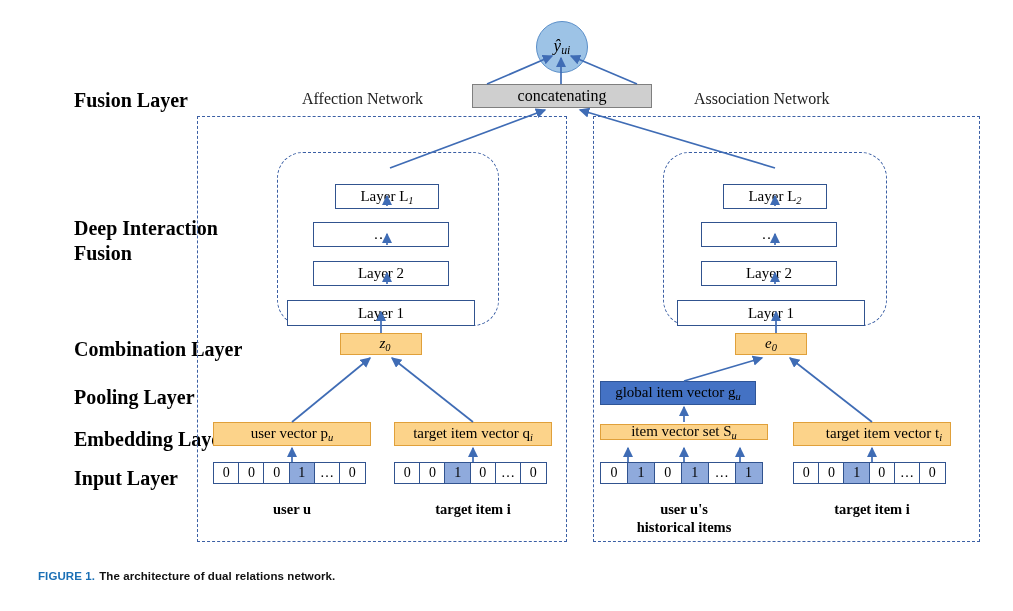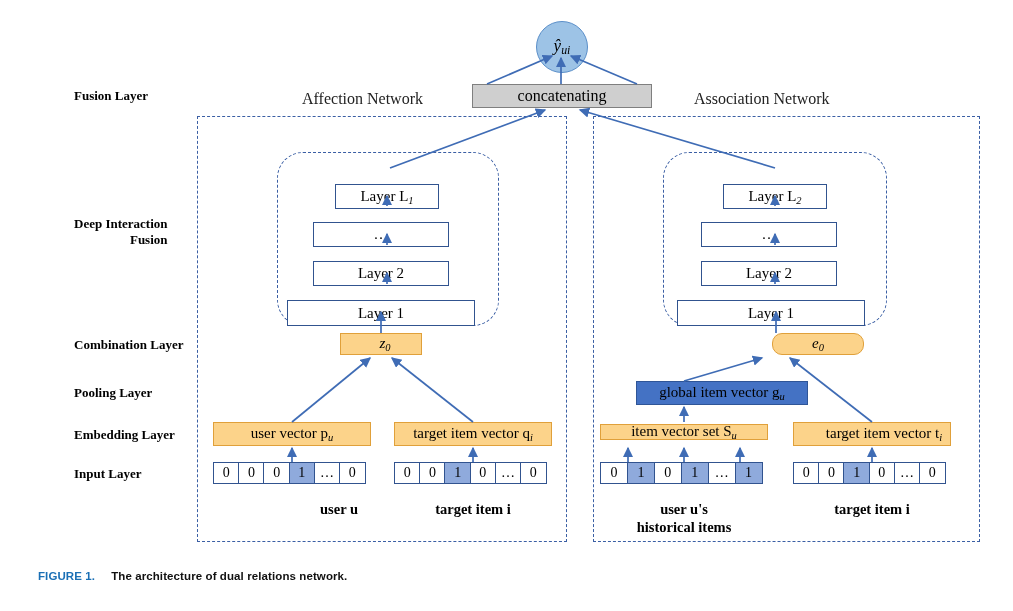--- a/index.html
+++ b/index.html
@@ -2,21 +2,21 @@
 <html><head>
 <meta charset="utf-8">
 <style>
   html,body{margin:0;padding:0;background:#ffffff;}
   body{width:1013px;height:611px;position:relative;overflow:hidden;
        font-family:"Liberation Serif", serif;color:#000;}
   #stage{position:absolute;left:0;top:0;width:1013px;height:611px;}
   svg#wires{position:absolute;left:0;top:0;width:1013px;height:611px;pointer-events:none;}
 
   .lbl{position:absolute;font-family:"Liberation Serif", serif;font-weight:bold;
-       font-size:13px;color:#000;white-space:nowrap;line-height:1.25;}
+       font-size:20px;color:#000;white-space:nowrap;line-height:1.25;}
 
   .nettitle{position:absolute;font-family:"Liberation Serif", serif;font-size:16px;
             color:#222;white-space:nowrap;}
 
   .outerbox{position:absolute;border:1.4px dashed #3b5fa4;background:transparent;}
   .innerbox{position:absolute;border:1.4px dashed #3b5fa4;border-radius:26px;background:transparent;}
 
   .box{position:absolute;box-sizing:border-box;display:flex;align-items:center;
        justify-content:center;font-family:"Liberation Serif", serif;font-size:15px;
        white-space:nowrap;}
@@ -35,32 +35,32 @@
         font-family:"Liberation Serif", serif;font-size:14px;height:100%;}
   .cell:first-child{margin-left:0;}
   .cell.on{background:#8faadc;}
 
   .cap{position:absolute;font-family:"Liberation Serif", serif;font-weight:bold;
        font-size:14.5px;text-align:center;line-height:1.25;white-space:pre-line;}
 
   .figcap{position:absolute;left:38px;top:570px;font-family:"Liberation Sans", sans-serif;
           font-size:11.5px;font-weight:bold;letter-spacing:.1px;}
   .figcap .num{color:#1a6fb5;}
-  .figcap .txt{color:#111;margin-left:16px;}
+  .figcap .txt{color:#111;margin-left:4px;}
 
   i.v{font-style:italic;}
   sub{font-size:.7em;font-style:italic;vertical-align:-0.28em;}
 </style>
 </head>
 <body>
 
 <div id="stage">
 
   <div class="lbl" style="left:74px;top:88px;">Fusion Layer</div>
-  <div class="lbl" style="left:74px;top:216px;text-align:right;"><span>Deep Interaction</span><br><span>Fusion</span></div>
+  <div class="lbl" style="left:74px;top:216px;"><span>Deep Interaction</span><br><span>Fusion</span></div>
   <div class="lbl" style="left:74px;top:337px;">Combination Layer</div>
   <div class="lbl" style="left:74px;top:385px;">Pooling Layer</div>
   <div class="lbl" style="left:74px;top:427px;">Embedding Layer</div>
   <div class="lbl" style="left:74px;top:466px;">Input Layer</div>
 
   <div class="circle" style="left:536px;top:21px;width:50px;height:50px;">
     <span>
       <i class="v">ŷ</i><sub>ui</sub>
     </span>
   </div>
@@ -92,27 +92,27 @@
   </div>
   <div class="box plain" style="left:701px;top:206px;width:136px;height:25px;">…</div>
   <div class="box plain" style="left:701px;top:245px;width:136px;height:25px;">Layer 2</div>
   <div class="box plain" style="left:677px;top:284px;width:188px;height:26px;">Layer 1</div>
 
   <div class="box amber" style="left:340px;top:333px;width:82px;height:22px;padding-left:8px;">
     <span>
       <i class="v">z</i><sub>0</sub>
     </span>
   </div>
-  <div class="box amber" style="left:772px;top:333px;width:92px;height:22px;border-radius:10px;">
+  <div class="box amber" style="left:735px;top:333px;width:72px;height:22px;">
     <span>
       <i class="v">e</i><sub>0</sub>
     </span>
   </div>
 
-  <div class="box blue" style="left:600px;top:381px;width:172px;height:24px;margin-left:36px;">
+  <div class="box blue" style="left:600px;top:381px;width:156px;height:24px;">
     <span>
       <span>global item vector g</span><sub>u</sub>
     </span>
   </div>
 
   <div class="box amber" style="left:213px;top:422px;width:158px;height:24px;">
     <span>
       <span>user vector p</span><sub>u</sub>
     </span>
   </div>
@@ -158,21 +158,21 @@
     </div>
   <div class="onehot" style="left:793px;top:462px;width:158px;height:22px;">
       <div class="cell" style="width: 16.6667%;">0</div>
       <div class="cell" style="width: 16.6667%;">0</div>
       <div class="cell on" style="width: 16.6667%;">1</div>
       <div class="cell" style="width: 16.6667%;">0</div>
       <div class="cell" style="width: 16.6667%;">…</div>
       <div class="cell" style="width: 16.6667%;">0</div>
     </div>
 
-  <div class="cap" style="left:200px;top:500px;width:158px;text-align:right;">user u</div>
+  <div class="cap" style="left:213px;top:500px;width:158px;">user u</div>
   <div class="cap" style="left:394px;top:500px;width:158px;">target item i</div>
   <div class="cap" style="left:600px;top:500px;width:168px;">user u's
 historical items</div>
   <div class="cap" style="left:793px;top:500px;width:158px;">target item i</div>
 
   <svg id="wires" viewBox="0 0 1013 611">
     <defs>
       <marker id="ah" markerWidth="7" markerHeight="7" refX="5.4" refY="3" orient="auto">
         <path d="M0,0 L6.2,3 L0,6 z" fill="#3f6cb5"></path>
       </marker>

